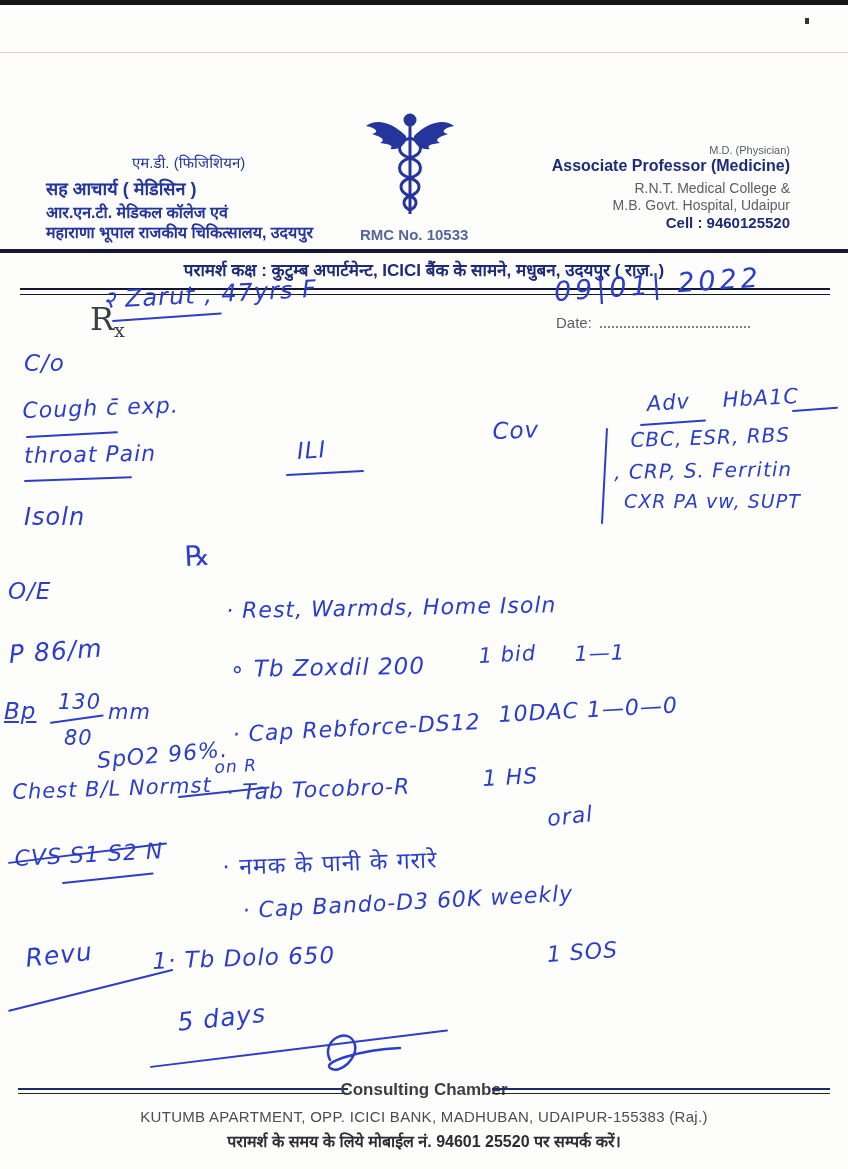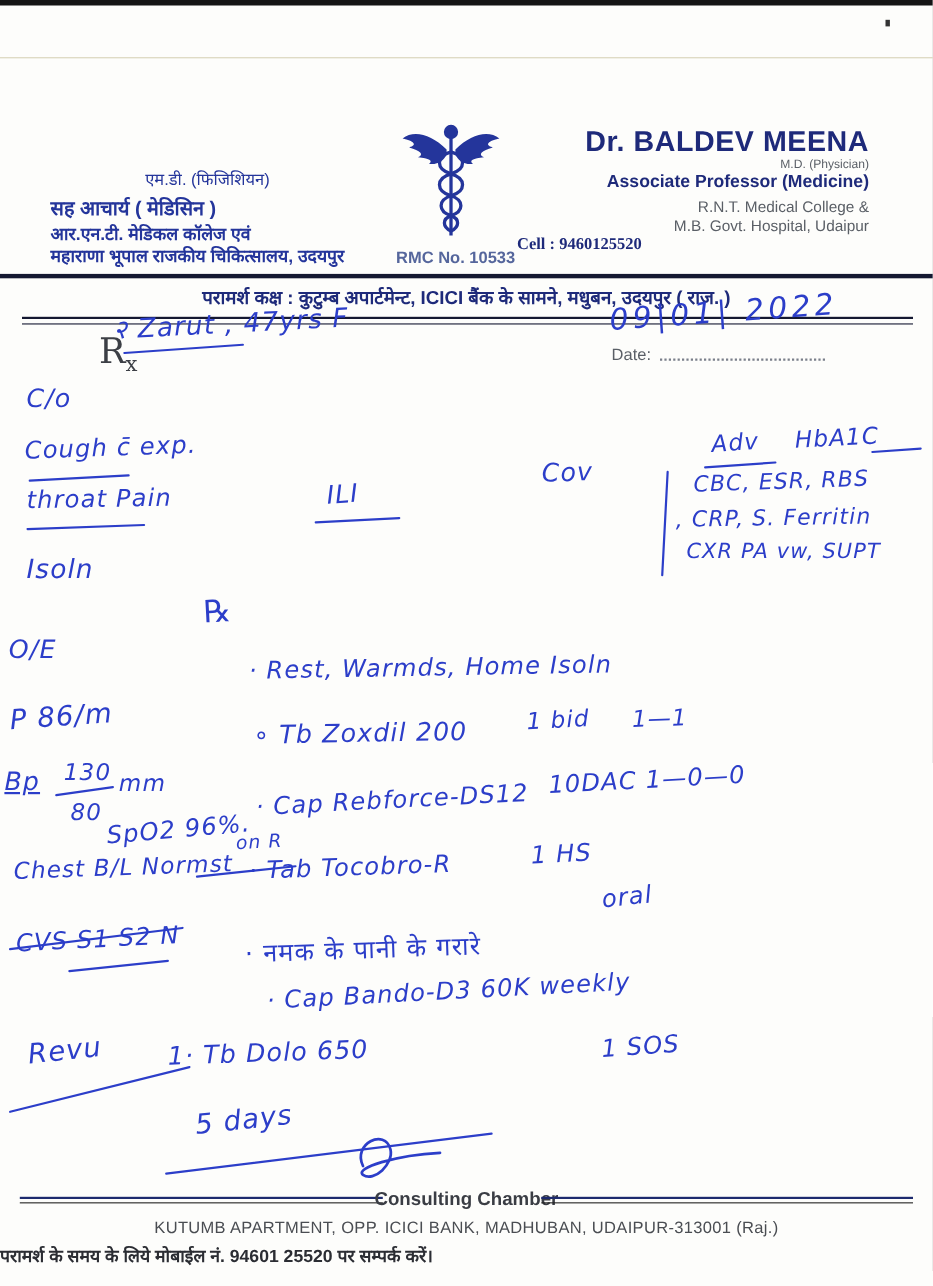--- a/index.html
+++ b/index.html
@@ -64,26 +64,25 @@
       <path d="M48 28 C34 32 34 44 48 48 C62 52 62 64 48 68 C36 72 36 82 48 86 C56 89 56 96 48 100"></path>
       <path d="M48 28 C62 32 62 44 48 48 C34 52 34 64 48 68 C60 72 60 82 48 86 C40 89 40 96 48 100"></path>
     </g>
     <g fill="#24359b">
       <path d="M44 26 C30 12 14 8 4 16 C14 18 18 22 10 24 C20 27 24 30 18 33 C28 34 32 36 28 39 C36 40 42 36 44 30 Z"></path>
       <path d="M52 26 C66 12 82 8 92 16 C82 18 78 22 86 24 C76 27 72 30 78 33 C68 34 64 36 68 39 C60 40 54 36 52 30 Z"></path>
     </g>
   </svg>
   <div class="abs grayblue" style="left:360px;top:226px;font-size:15px;font-weight:bold;">RMC No. 10533</div>
 
-  <div class="abs deepnavy" style="left:470px;top:113px;width:320px;text-align:right;font-size:26px;font-weight:bold;letter-spacing:.5px;">Dr. BALDEV MEENA</div>
   <div class="abs graytext" style="left:470px;top:144px;width:320px;text-align:right;font-size:11px;">M.D. (Physician)</div>
   <div class="abs deepnavy" style="left:470px;top:157px;width:320px;text-align:right;font-size:16px;font-weight:bold;">Associate Professor (Medicine)</div>
   <div class="abs graytext" style="left:470px;top:197px;width:320px;text-align:right;font-size:14px;">M.B. Govt. Hospital, Udaipur</div>
   <div class="abs graytext" style="left:470px;top:180px;width:320px;text-align:right;font-size:14px;">R.N.T. Medical College &amp;</div>
-  <div class="abs deepnavy" style="left:470px;top:214px;width:320px;text-align:left;font-size:15px;font-weight:bold;font-family:Liberation Serif, serif;">Cell : 9460125520</div>
+  <div class="abs deepnavy" style="left:470px;top:214px;width:320px;text-align:right;font-size:15px;font-weight:bold;">Cell : 9460125520</div>
 
   <div class="rule" style="left:0;top:249px;width:848px;height:4px;"></div>
   <div class="abs deepnavy" style="left:0;top:258px;width:848px;text-align:center;font-size:17px;font-weight:bold;">परामर्श कक्ष : कुटुम्ब अपार्टमेन्ट, ICICI बैंक के सामने, मधुबन, उदयपुर ( राज. )</div>
   <div class="rule" style="left:20px;top:288px;width:810px;height:2px;"></div>
   <div class="rule" style="left:20px;top:294px;width:810px;height:1px;"></div>
 
   <div class="abs" style="left:90px;top:300px;font-size:32px;color:#3c3f45;font-family:'DejaVu Serif',serif;"><span>R</span><sub>x</sub></div>
   <div class="abs graytext" style="left:556px;top:314px;font-size:15px;">Date:</div>
   <div class="abs dotted" style="left:600px;top:312px;width:150px;height:14px;"></div>
 
@@ -168,16 +167,16 @@
   <svg class="abs" style="left:300px;top:1020px;" width="110" height="60" viewBox="0 0 110 60">
     <path d="M30 40 C20 20 50 5 55 25 C58 38 40 55 30 48 C22 42 60 30 100 28" fill="none" stroke="#2c3ec9" stroke-width="2.5" stroke-linecap="round"></path>
   </svg>
 
   <div class="footer-rule" style="left:18px;top:1088px;width:330px;"></div>
   <div class="footer-rule2" style="left:18px;top:1093px;width:330px;"></div>
   <div class="abs" style="left:0;top:1080px;width:848px;text-align:center;font-size:17px;font-weight:bold;color:#3a3d44;">Consulting Chamber</div>
   <div class="footer-rule" style="left:492px;top:1088px;width:338px;"></div>
   <div class="footer-rule2" style="left:492px;top:1093px;width:338px;"></div>
 
-  <div class="abs" style="left:0;top:1108px;width:848px;text-align:center;font-size:15px;color:#4a4d52;letter-spacing:.3px;">KUTUMB APARTMENT, OPP. ICICI BANK, MADHUBAN, UDAIPUR-313001 (Raj.)</div>
-  <div class="abs" style="left:0;top:1130px;width:848px;font-size:16px;font-weight:bold;color:#2b2d33;">परामर्श के समय के लिये मोबाईल नं. 94601 25520  पर सम्पर्क करें।</div>
+  <div class="abs" style="left:0;top:1108px;width:848px;text-align:center;font-size:15px;color:#4a4d52;letter-spacing:.3px;">KUTUMB APARTMENT, OPP. ICICI BANK, MADHUBAN, UDAIPUR-155383 (Raj.)</div>
+  <div class="abs" style="left:0;top:1130px;width:848px;text-align:center;font-size:16px;font-weight:bold;color:#2b2d33;">परामर्श के समय के लिये मोबाईल नं. 94601 25520  पर सम्पर्क करें।</div>
 
 </div>
 
 </body></html>

